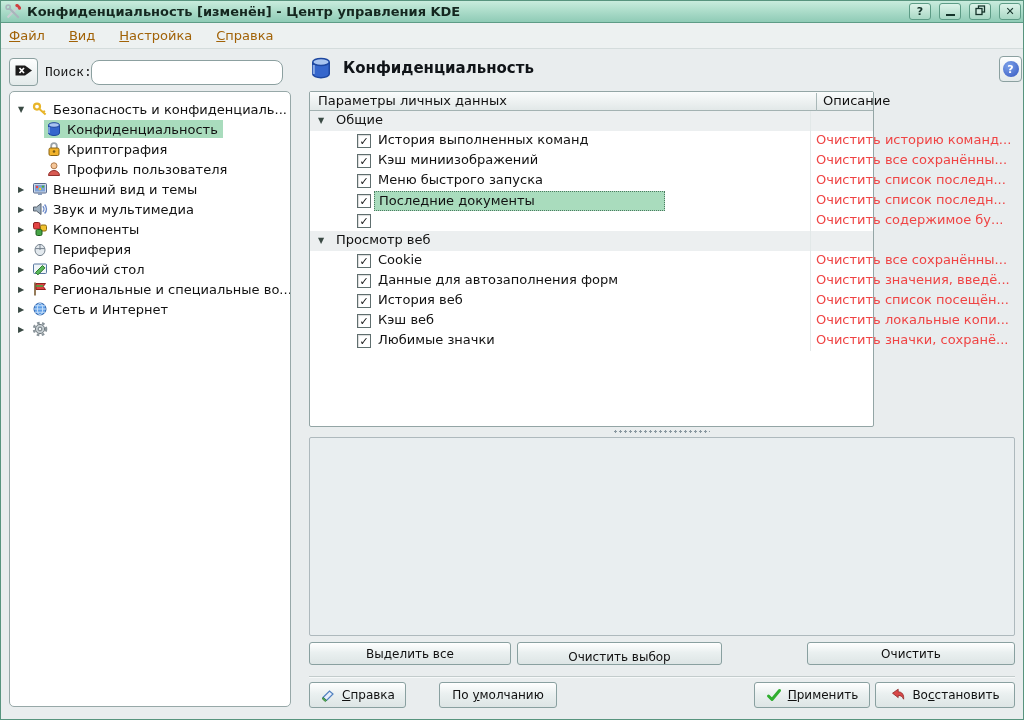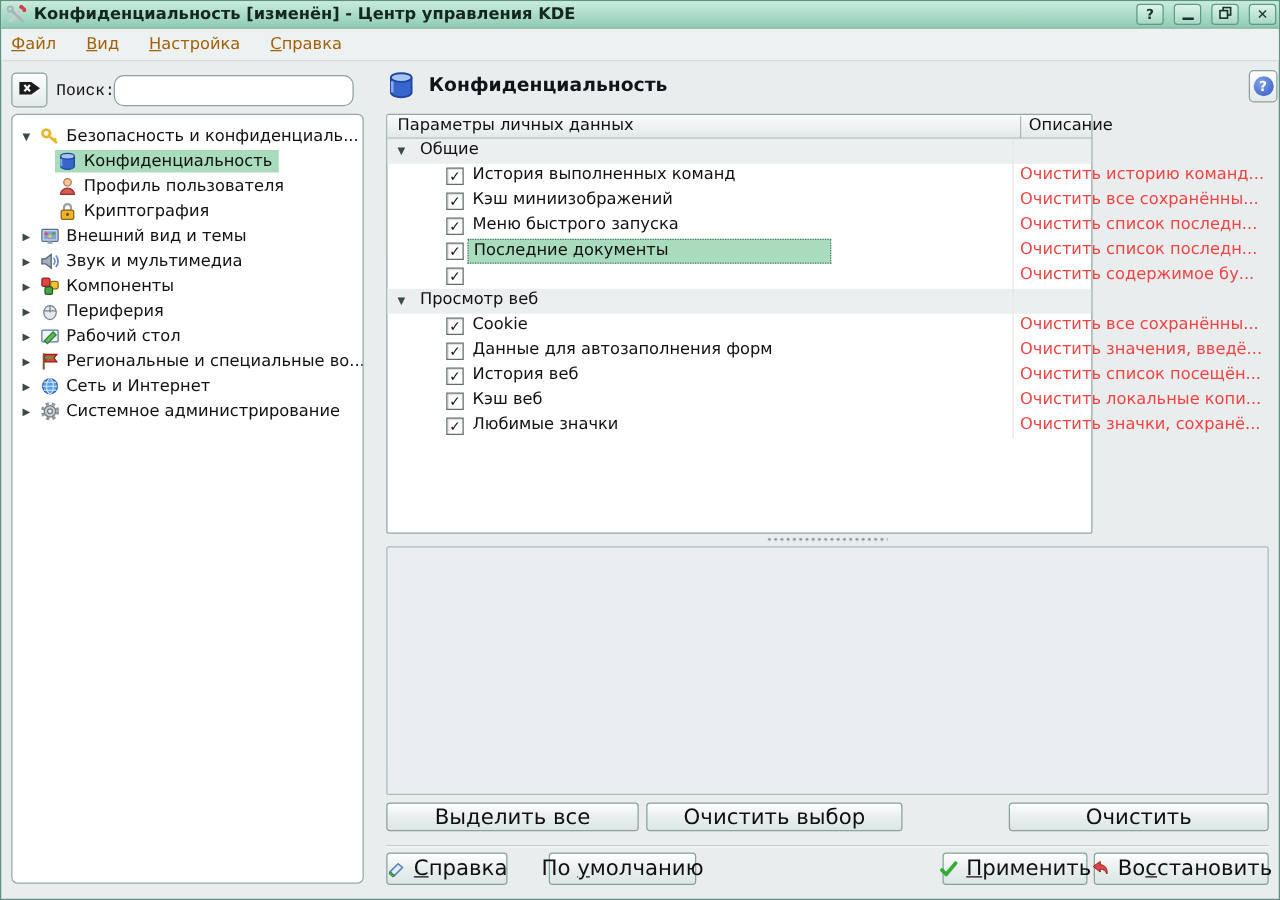--- a/index.html
+++ b/index.html
@@ -119,21 +119,21 @@
   .details {
     left:308px; top:436px; width:706px; height:199px;
     background:#e9eef0; border:1px solid #aeb9bd; border-radius:2px;
   }
 
   
   .btn {
     background:linear-gradient(#ffffff, #eaf0f0 45%, #dde5e5);
     border:1px solid #89a0a0; border-radius:3px;
     display:flex; align-items:center; justify-content:center; gap:6px;
-    font-size:17px; color:#101010; cursor:default; white-space:nowrap;
+    font-size:12px; color:#101010; cursor:default; white-space:nowrap;
   }
   .row-btn { top:641px; height:23px; }
   .separator { left:308px; top:675px; width:706px; height:2px;
     border-top:1px solid #c3cccc; border-bottom:1px solid #f6f9f9; }
   .foot-btn { top:681px; height:26px; }
   .bicon { width:16px; height:16px; flex:none; }
 </style>
 </head>
 <body>
 
@@ -209,38 +209,38 @@
           </svg>
     </span>
         <span>Конфиденциальность</span>
       </span>
   </div>
 
   <div class="titem child">
     <span class="t-content">
         <span class="ticon">
       <svg viewBox="0 0 16 16">
-            <circle cx="8" cy="4.8" r="3" fill="#f5c79a" stroke="#b07a4a"></circle>
-            <path d="M2.5 14.5 a5.5 5 0 0 1 11 0 Z" fill="#d85a52" stroke="#93302c"></path>
-          </svg>
-    </span>
-        <span>Профиль пользователя</span>
-      </span>
-  </div>
-
-  <div class="titem child">
-    <span class="t-content">
-        <span class="ticon">
-      <svg viewBox="0 0 16 16">
             <path d="M5.2 7.5 V5 a2.8 2.8 0 0 1 5.6 0 V7.5" fill="none" stroke="#9aa2a8" stroke-width="1.8"></path>
             <rect x="3" y="7" width="10" height="7.5" rx="1.5" fill="#f2b32c" stroke="#8a6414"></rect>
             <circle cx="8" cy="10.5" r="1.3" fill="#7a5a10"></circle>
           </svg>
     </span>
         <span>Криптография</span>
+      </span>
+  </div>
+
+  <div class="titem child">
+    <span class="t-content">
+        <span class="ticon">
+      <svg viewBox="0 0 16 16">
+            <circle cx="8" cy="4.8" r="3" fill="#f5c79a" stroke="#b07a4a"></circle>
+            <path d="M2.5 14.5 a5.5 5 0 0 1 11 0 Z" fill="#d85a52" stroke="#93302c"></path>
+          </svg>
+    </span>
+        <span>Профиль пользователя</span>
       </span>
   </div>
 
   <div class="titem">
     <span class="t-arrow">▶</span>
     <span class="t-content">
         <span class="ticon">
       <svg viewBox="0 0 16 16">
             <rect x="1.5" y="2.5" width="13" height="9.5" rx="1" fill="#cdd8e8" stroke="#56688c"></rect>
             <rect x="3" y="4" width="10" height="6.5" fill="#7fa3d8"></rect>
@@ -338,21 +338,20 @@
   <div class="titem">
     <span class="t-arrow">▶</span>
     <span class="t-content">
         <span class="ticon">
       <svg viewBox="0 0 16 16">
             <circle cx="8" cy="8" r="6.2" fill="none" stroke="#8a949a" stroke-width="2.2" stroke-dasharray="2.6 2.5"></circle>
             <circle cx="8" cy="8" r="4.6" fill="#c6ced2" stroke="#707a80"></circle>
             <circle cx="8" cy="8" r="1.9" fill="#eef2f4" stroke="#707a80"></circle>
           </svg>
     </span>
-        <span>Системное администрирование</span>
       </span>
   </div>
 </div>
 
 <span class="abs mod-icon">
   <svg viewBox="0 0 16 16" width="24" height="26">
       <path d="M2.5 4 v8 c0 1.4 2.5 2.5 5.5 2.5 s5.5-1.1 5.5-2.5 v-8" fill="#3566cc" stroke="#1d47a0"></path>
       <ellipse cx="8" cy="4" rx="5.5" ry="2.3" fill="#a8c4f0" stroke="#1d47a0"></ellipse>
       <path d="M3.2 6 v6" stroke="#89aae6" stroke-width="1.4"></path>
     </svg>

